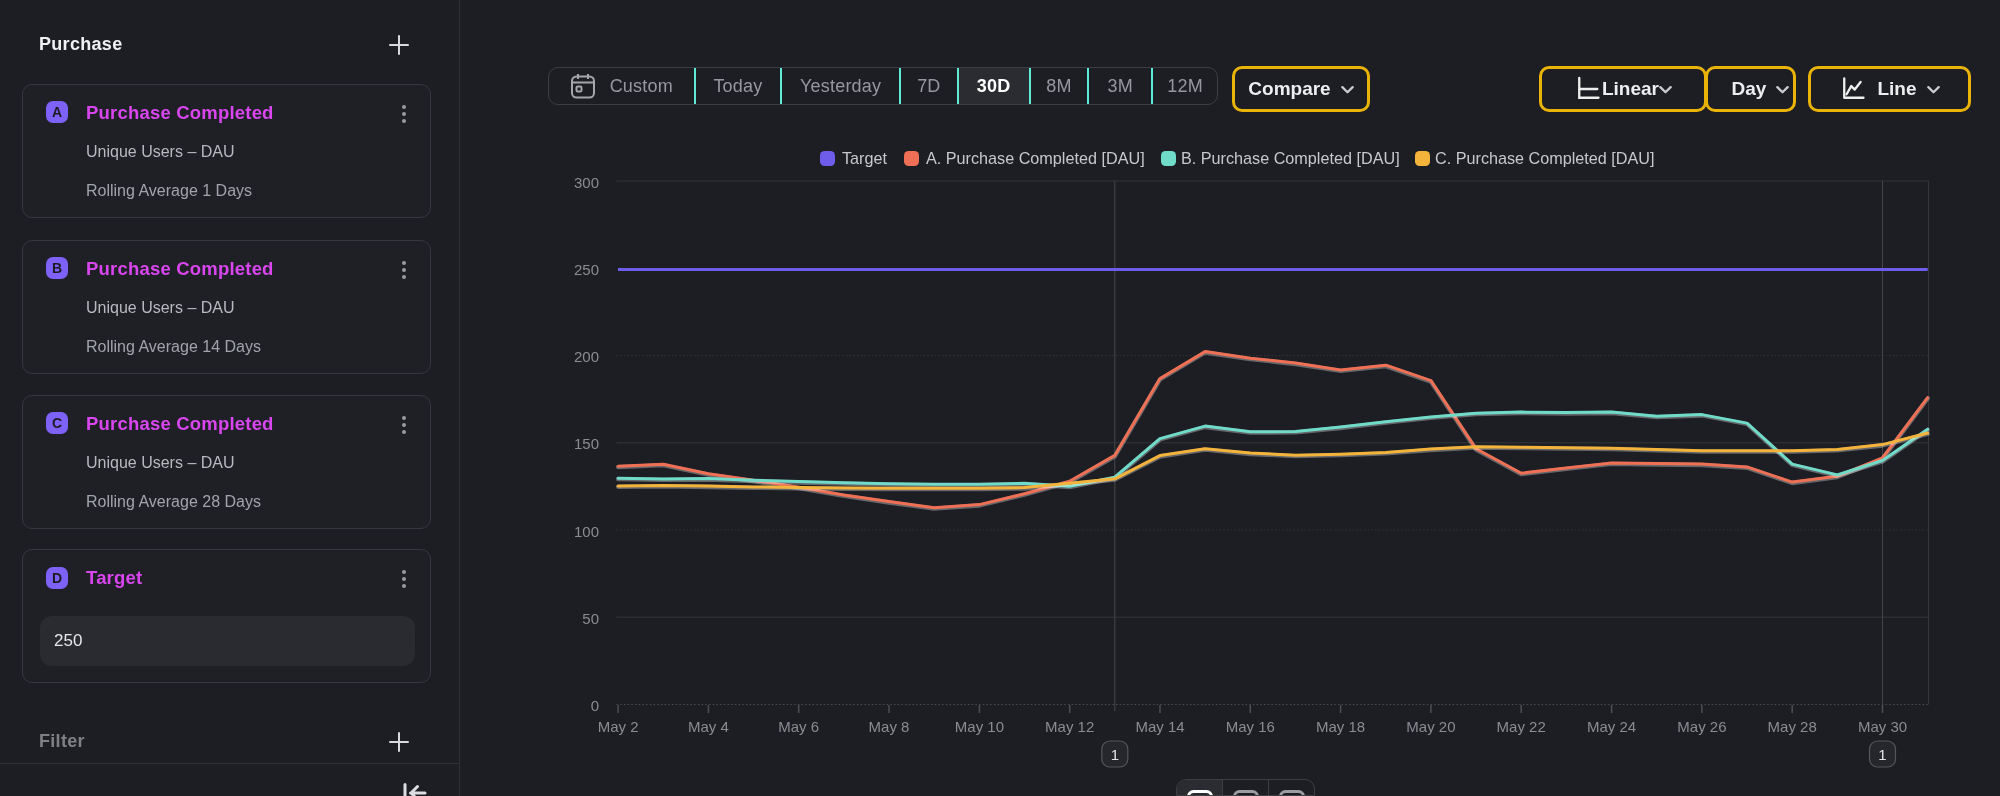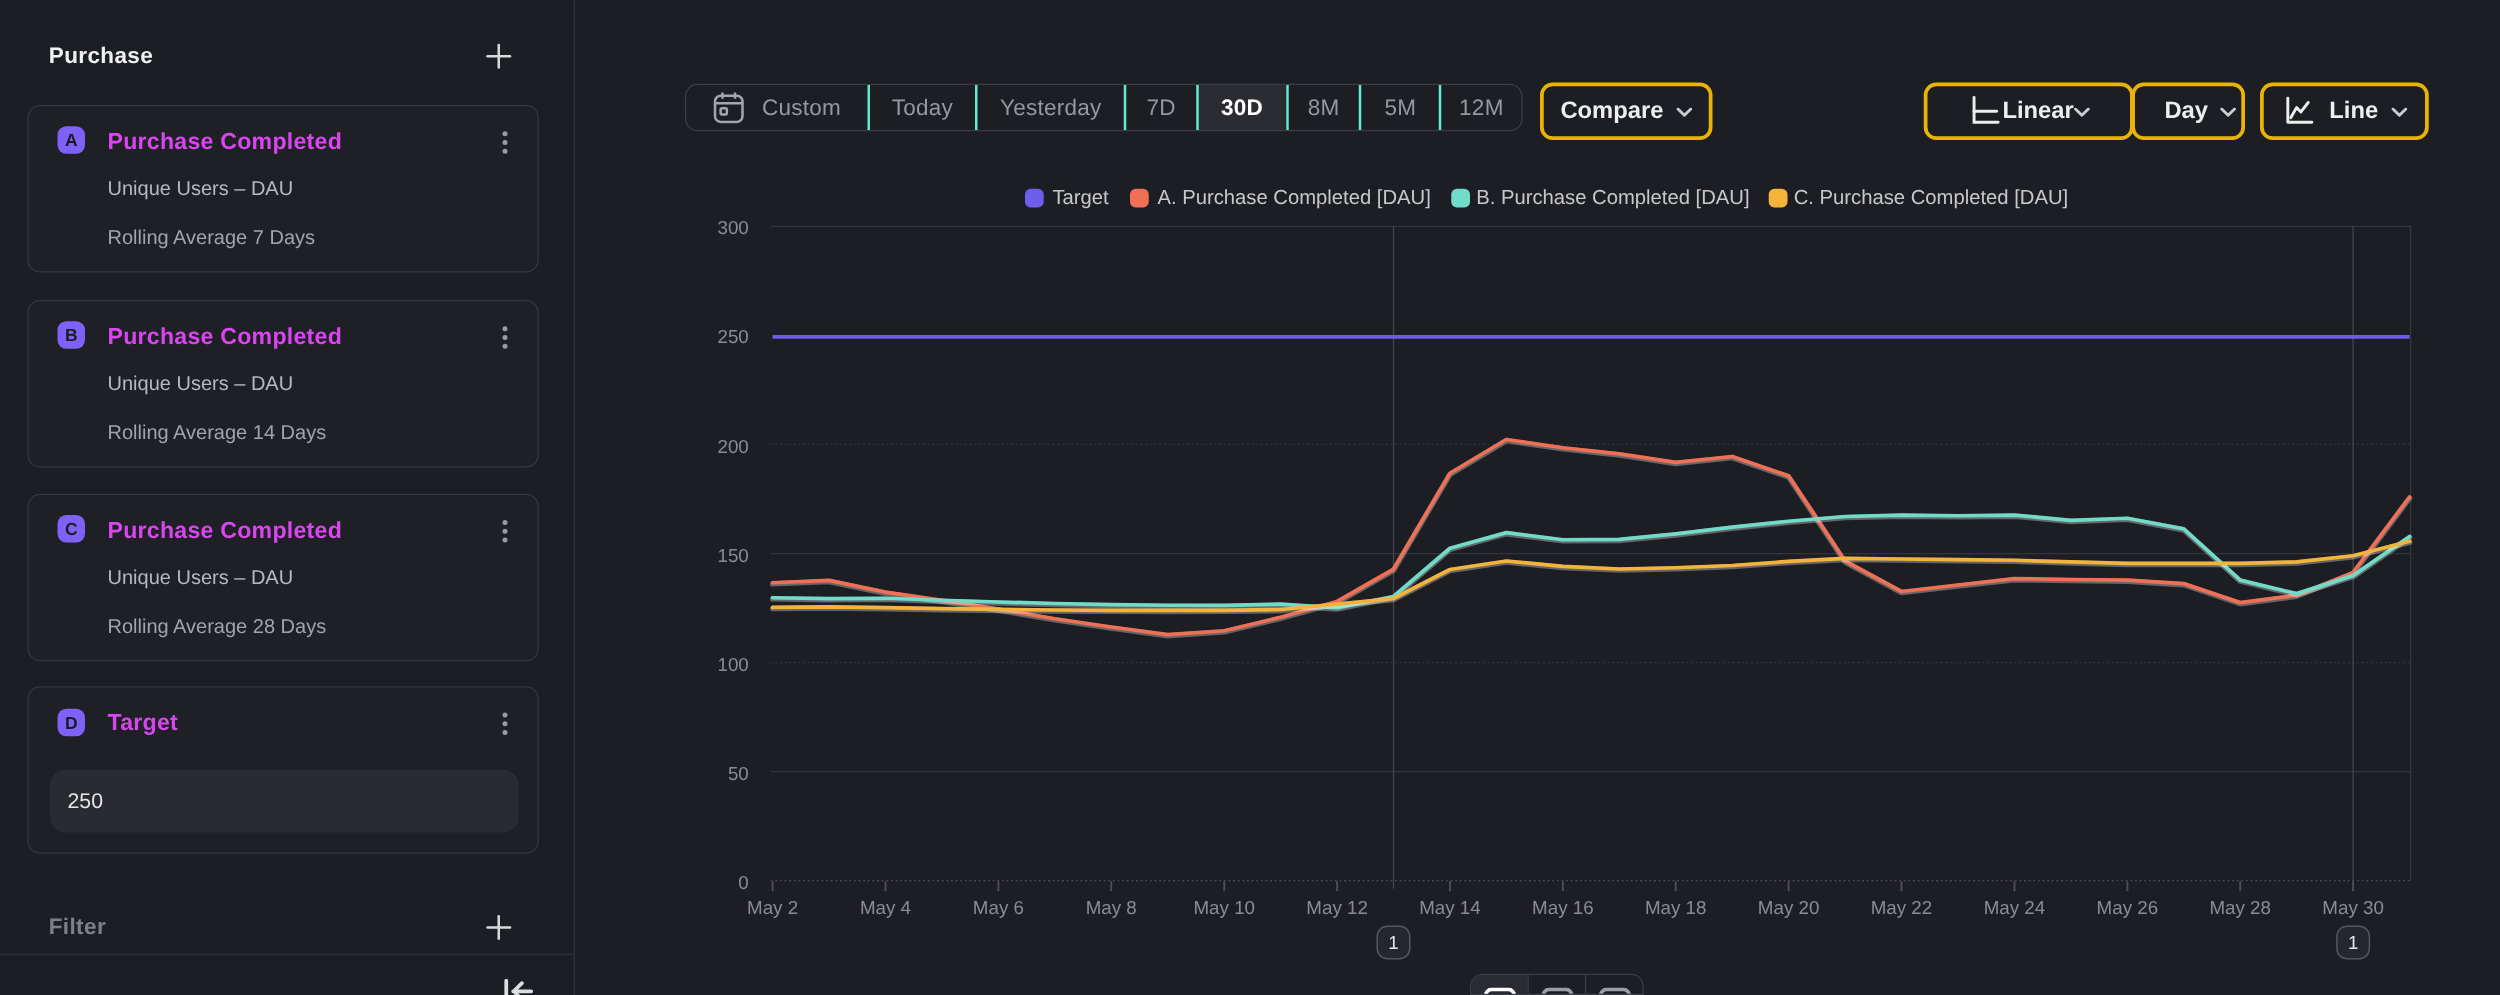--- a/index.html
+++ b/index.html
@@ -38,21 +38,21 @@
 <body>
 
 <div id="sidebar">
   <div class="sb-head">Purchase</div>
   <div class="plus" style="left:389px; top:35px;"></div>
 
   <div class="card" style="top:84px; height:134px;">
     <div class="badge">A</div>
     <div class="ttl">Purchase Completed</div>
     <div class="sub1">Unique Users – DAU</div>
-    <div class="sub2">Rolling Average 7 Days</div>
+    <div class="sub2">Rolling Average 1 Days</div>
     <div class="kebab">
         <i></i>
         <i></i>
         <i></i>
       </div>
   </div>
 
   <div class="card" style="top:240px; height:134px;">
     <div class="badge">B</div>
     <div class="ttl">Purchase Completed</div>
@@ -103,21 +103,21 @@
       <path d="M8 1 V6 M18 1 V6 M2 9.5 H24"></path>
       <rect x="6.5" y="13.5" width="5" height="5" rx="1.2"></rect>
     </svg>
     Custom
   </div>
   <div class="s" style="width:87px;">Today</div>
   <div class="s" style="width:119px;">Yesterday</div>
   <div class="s" style="width:58px;">7D</div>
   <div class="s on" style="width:72px;">30D</div>
   <div class="s" style="width:59px;">8M</div>
-  <div class="s" style="width:64px;">5M</div>
+  <div class="s" style="width:64px;">3M</div>
   <div class="s" style="width:66px;">12M</div>
 </div>
 
 <div class="btn" style="left:1232px; width:138px;">Compare
   <svg class="chev" viewBox="0 0 11 7">
       <path d="M1,1 L5.5,5.5 L10,1" stroke="#cbccd0" stroke-width="2" fill="none" stroke-linecap="round" stroke-linejoin="round"></path>
     </svg>
 </div>
 
 <div class="btn" style="left:1539px; width:168px; gap:0;">
@@ -130,21 +130,21 @@
       <path d="M1,1 L5.5,5.5 L10,1" stroke="#cbccd0" stroke-width="2" fill="none" stroke-linecap="round" stroke-linejoin="round"></path>
     </svg>
 </div>
 
 <div class="btn" style="left:1705px; width:91px;padding-left:20px;">Day
   <svg class="chev" viewBox="0 0 11 7">
       <path d="M1,1 L5.5,5.5 L10,1" stroke="#cbccd0" stroke-width="2" fill="none" stroke-linecap="round" stroke-linejoin="round"></path>
     </svg>
 </div>
 
-<div class="btn" style="left:1808px; width:135px; gap:10px;">
+<div class="btn" style="left:1808px; width:163px; gap:10px;">
   <svg width="28" height="28" viewBox="0 0 24 24" fill="none" stroke="#eceded" stroke-width="2" stroke-linecap="round" stroke-linejoin="round">
     <path d="M4.5,3 V19.5 H21"></path>
     <path d="M6.5,16.5 L10.5,9.5 L13.5,12.5 L18.5,6"></path>
   </svg>
   Line
   <svg class="chev" viewBox="0 0 11 7">
       <path d="M1,1 L5.5,5.5 L10,1" stroke="#cbccd0" stroke-width="2" fill="none" stroke-linecap="round" stroke-linejoin="round"></path>
     </svg>
 </div>
 

